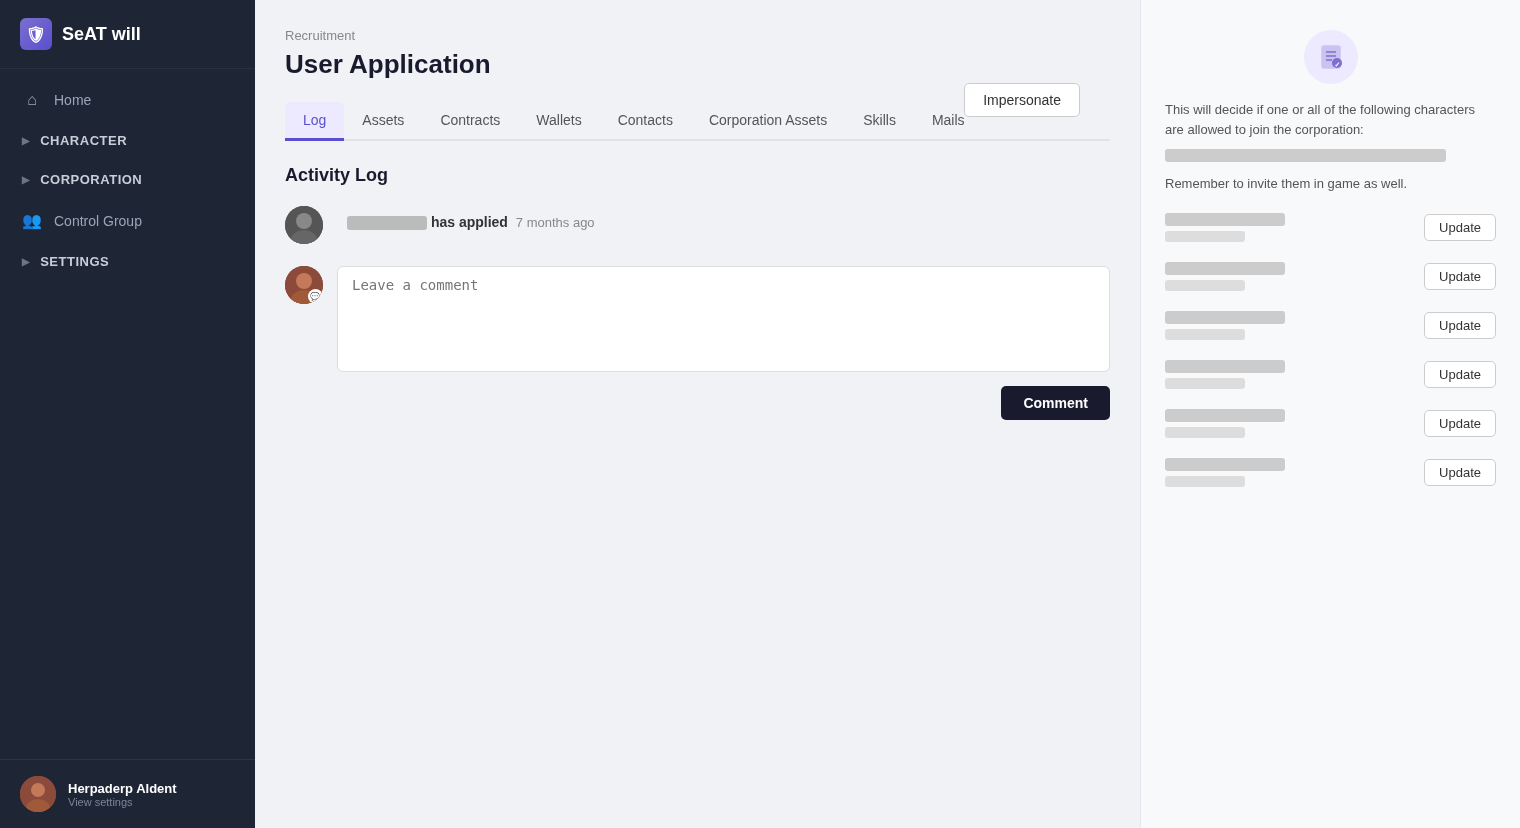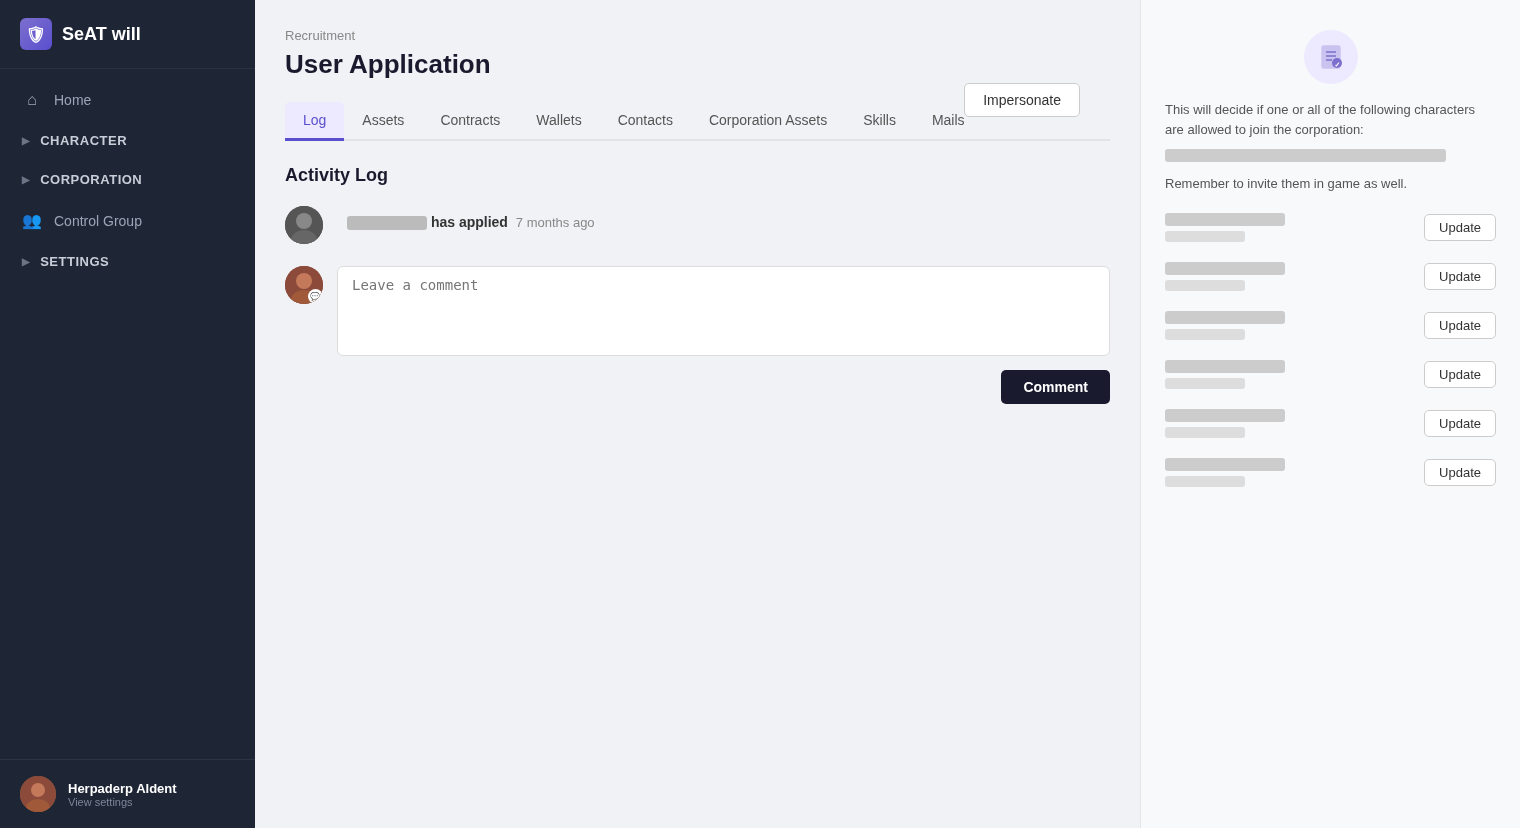--- a/index.html
+++ b/index.html
@@ -227,21 +227,21 @@
       border-radius: 50%;
       display: flex;
       align-items: center;
       justify-content: center;
       font-size: 8px;
       color: #555;
     }
     .comment-input-wrap { flex: 1; }
     .comment-textarea {
       width: 100%;
-      height: 90px;
+      height: 106px;
       border: 1px solid #ddd;
       border-radius: 6px;
       padding: 10px 14px;
       font-size: 14px;
       color: #333;
       resize: none;
       background: #fff;
       outline: none;
     }
     .comment-submit-wrap {

